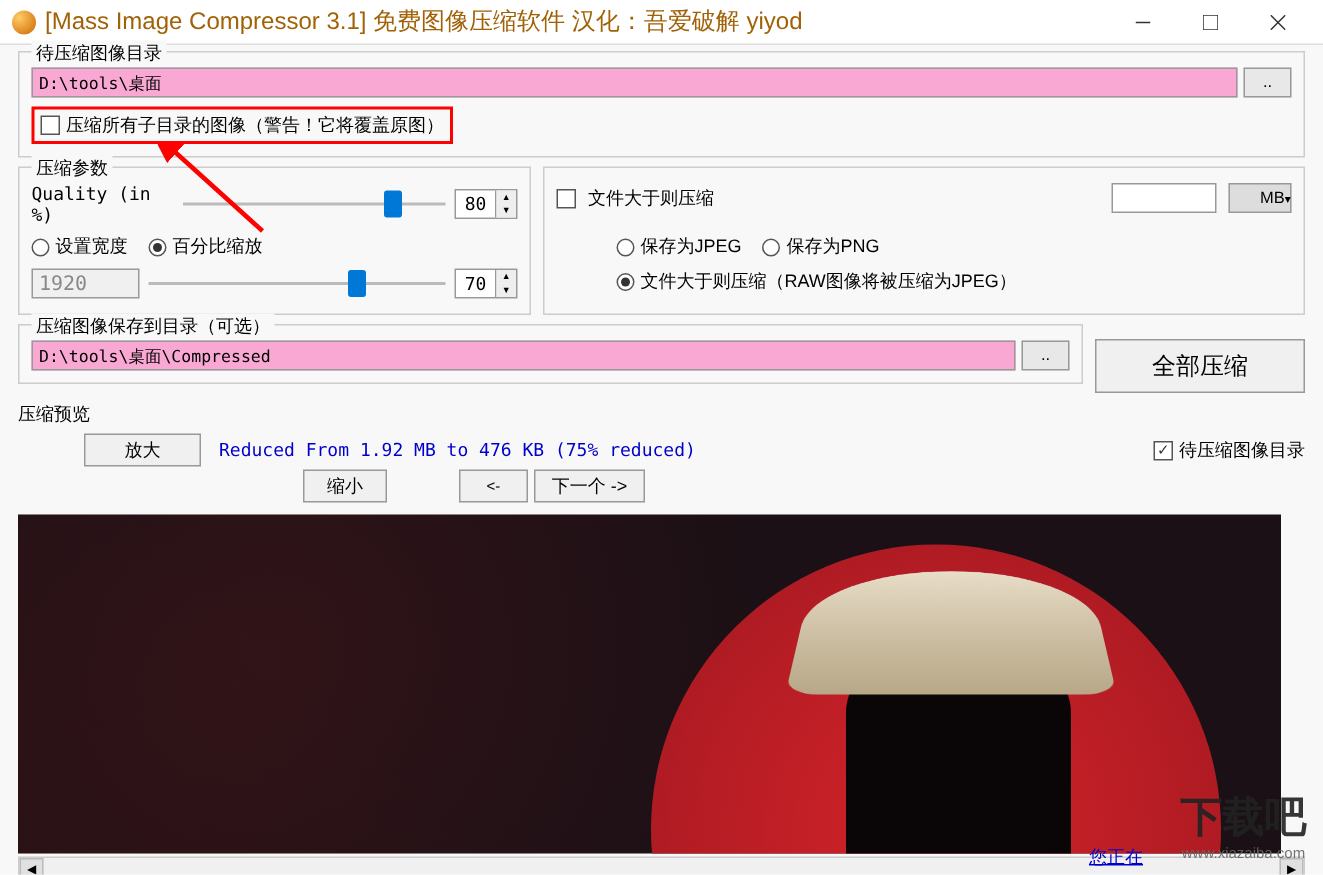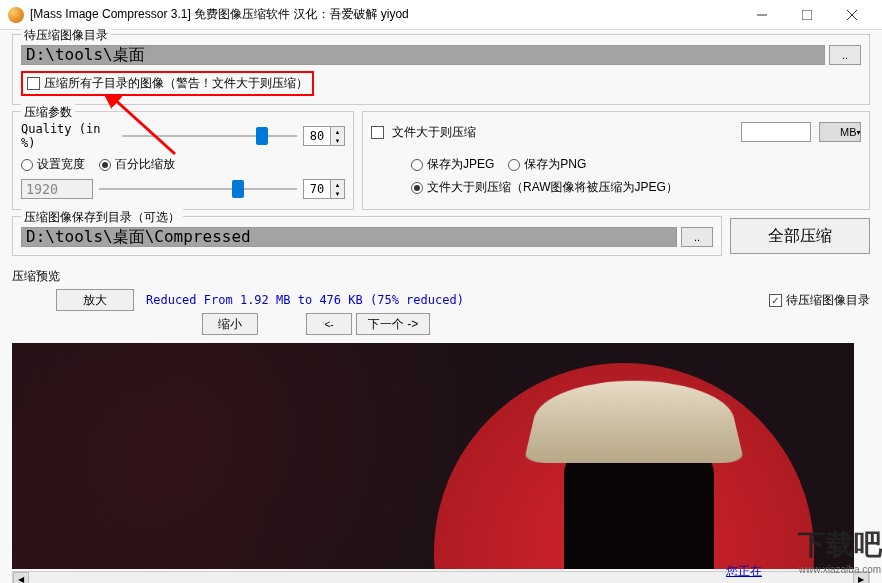--- a/index.html
+++ b/index.html
@@ -1,27 +1,27 @@
 <!DOCTYPE html>
 <html><head>
 <meta charset="utf-8">
 <style>
 * { box-sizing: border-box; margin: 0; padding: 0; }
 body { font-family: "Microsoft YaHei", SimSun, sans-serif; font-size: 12px; background: #fff; width: 882px; height: 583px; overflow: hidden; position: relative; }
 .titlebar { height: 30px; display: flex; align-items: center; padding: 0 8px; background: #fff; border-bottom: 1px solid #ddd; }
 .titlebar-icon { width: 16px; height: 16px; border-radius: 50%; background: radial-gradient(circle at 30% 30%, #ffcc66, #cc6600); margin-right: 6px; }
-.titlebar-text { flex: 1; font-size: 12px; color: #000000; }
+.titlebar-text { flex: 1; font-size: 16px; color: #a16207; }
 .win-buttons { display: flex; }
 .win-btn { width: 45px; height: 30px; display: flex; align-items: center; justify-content: center; cursor: pointer; }
 .win-btn svg { width: 10px; height: 10px; }
 .content { padding: 4px 12px 8px 12px; background: #f8f8f8; }
 .fieldset { border: 1px solid #ccc; padding: 6px 8px 8px 8px; margin-bottom: 6px; position: relative; background: #f8f8f8; }
 .fieldset-legend { position: absolute; top: -8px; left: 8px; background: #f8f8f8; padding: 0 3px; font-size: 12px; }
 .path-row { display: flex; gap: 4px; margin-top: 4px; }
-.path-input { flex: 1; height: 20px; border: 1px solid #999; padding: 0 4px; font-family: SimSun, monospace; font-size: 16px; background: #a3a3a3; }
+.path-input { flex: 1; height: 20px; border: 1px solid #999; padding: 0 4px; font-family: SimSun, monospace; font-size: 11px; background: #f9a8d4; }
 .browse-btn { width: 32px; height: 20px; border: 1px solid #999; background: #e8e8e8; cursor: pointer; display: flex; align-items: center; justify-content: center; font-size: 11px; }
 .checkbox-row { display: flex; align-items: center; margin-top: 6px; gap: 4px; }
 .checkbox { width: 13px; height: 13px; border: 1px solid #555; background: #fff; cursor: pointer; }
 .highlight-box { border: 2px solid #ff0000; padding: 2px 4px; display: inline-flex; align-items: center; gap: 4px; }
 .params-row { display: flex; gap: 8px; }
 .params-left { width: 342px; }
 .params-right { flex: 1; }
 .slider-row { display: flex; align-items: center; gap: 6px; margin-top: 4px; }
 .label-q { width: 95px; font-family: SimSun, monospace; }
 .slider { flex: 1; height: 24px; position: relative; }
@@ -33,41 +33,41 @@
 .spin-arrow { flex: 1; display: flex; align-items: center; justify-content: center; background: #eee; cursor: pointer; font-size: 6px; }
 .radio-row { display: flex; align-items: center; gap: 14px; margin-top: 6px; }
 .radio-item { display: flex; align-items: center; gap: 4px; cursor: pointer; }
 .radio { width: 12px; height: 12px; border: 1px solid #555; border-radius: 50%; background: #fff; display: flex; align-items: center; justify-content: center; }
 .radio.checked::after { content: ""; width: 6px; height: 6px; background: #333; border-radius: 50%; }
 .size-input { width: 72px; height: 20px; border: 1px solid #999; background: #f0f0f0; font-family: SimSun, monospace; padding: 0 4px; color: #888; }
 .right-top { display: flex; align-items: center; gap: 8px; margin-top: 4px; }
 .min-input { width: 70px; height: 20px; border: 1px solid #999; background: #fff; }
 .unit-select { width: 22px; height: 20px; border: 1px solid #999; background: #ddd; display: flex; align-items: center; padding: 0 20px; font-size: 11px; }
 .unit-select::after { content: "▾"; margin-left: auto; font-size: 8px; }
-.output-row { display: flex; gap: 8px; align-items: flex-start; }
+.output-row { display: flex; gap: 8px; align-items: flex-end; }
 .output-left { flex: 1; }
 .compress-btn { width: 140px; height: 36px; border: 1px solid #999; background: #f0f0f0; cursor: pointer; display: flex; align-items: center; justify-content: center; font-size: 16px; margin-top: 2px; }
 .preview-section { margin-top: 6px; }
 .preview-header { display: flex; align-items: center; gap: 4px; }
 .prev-btn { width: 78px; height: 22px; border: 1px solid #999; background: #f0f0f0; cursor: pointer; display: flex; align-items: center; justify-content: center; }
 .prev-btn.small { width: 56px; }
 .nav-btn { width: 46px; height: 22px; border: 1px solid #999; background: #f0f0f0; cursor: pointer; display: flex; align-items: center; justify-content: center; font-size: 10px; }
 .reduced-text { font-family: SimSun, monospace; font-size: 12px; color: #0000cc; margin-left: 8px; }
 .auto-refresh { margin-left: auto; display: flex; align-items: center; gap: 4px; }
 .checkbox.checked::after { content: "✓"; font-size: 10px; display: flex; align-items: center; justify-content: center; height: 100%; color: #333; }
 .preview-img { width: 842px; height: 226px; margin-top: 8px; background: #1a1015; position: relative; overflow: hidden; }
 .red-circle { position: absolute; right: 40px; top: 20px; width: 380px; height: 380px; border-radius: 50%; background: radial-gradient(circle, #d4232a 0%, #a01820 100%); }
 .samurai { position: absolute; right: 90px; top: 30px; width: 260px; height: 200px; }
 .hat { position: absolute; top: 0; left: 30px; width: 200px; height: 90px; background: linear-gradient(#e8ddc8, #b8a888); border-radius: 50% 50% 10% 10%; transform: perspective(200px) rotateX(25deg); }
 .body-dark { position: absolute; top: 70px; left: 60px; width: 150px; height: 160px; background: #0a0608; border-radius: 20% 20% 10% 10%; }
 .scrollbar-h { height: 16px; background: #f0f0f0; border: 1px solid #ccc; display: flex; align-items: center; margin-top: 2px; }
 .scroll-btn { width: 16px; height: 14px; background: #e0e0e0; border: 1px solid #bbb; cursor: pointer; display: flex; align-items: center; justify-content: center; font-size: 8px; }
 .scroll-track { flex: 1; position: relative; height: 14px; }
 .footer-text { position: absolute; bottom: 3px; right: 120px; color: #0000cc; font-size: 12px; text-decoration: underline; }
-.watermark { position: absolute; bottom: 8px; right: 0; display: flex; flex-direction: column; align-items: center; opacity: 0.9; }
+.watermark { position: absolute; bottom: 8px; right: 11px; display: flex; flex-direction: column; align-items: center; opacity: 0.9; }
 .wm-icon { font-size: 28px; font-weight: bold; color: #222; }
 .wm-text { font-size: 10px; color: #666; }
 .arrow-overlay { position: absolute; left: 105px; top: 94px; pointer-events: none; }
 .grid-lines { position: absolute; inset: 0; background-image: radial-gradient(circle at 20% 40%, rgba(180,40,40,0.15) 0%, transparent 50%), linear-gradient(45deg, rgba(100,20,20,0.1) 0%, transparent 30%); }
 </style>
 </head>
 <body>
 
 <div class="titlebar">
   <div class="titlebar-icon"></div>
@@ -96,21 +96,21 @@
 
   <div class="fieldset">
     <div class="fieldset-legend">待压缩图像目录</div>
     <div class="path-row">
       <input class="path-input" value="D:\tools\桌面" style="">
       <div class="browse-btn">..</div>
     </div>
     <div class="checkbox-row">
       <span class="highlight-box">
         <div class="checkbox"></div>
-        <span>压缩所有子目录的图像（警告！文件大于则压缩）</span>
+        <span>压缩所有子目录的图像（警告！它将覆盖原图）</span>
       </span>
     </div>
   </div>
 
   <div class="params-row">
     <div class="fieldset params-left">
       <div class="fieldset-legend">压缩参数</div>
       <div class="slider-row">
         <span class="label-q">Quality (in %)</span>
         <div class="slider">

